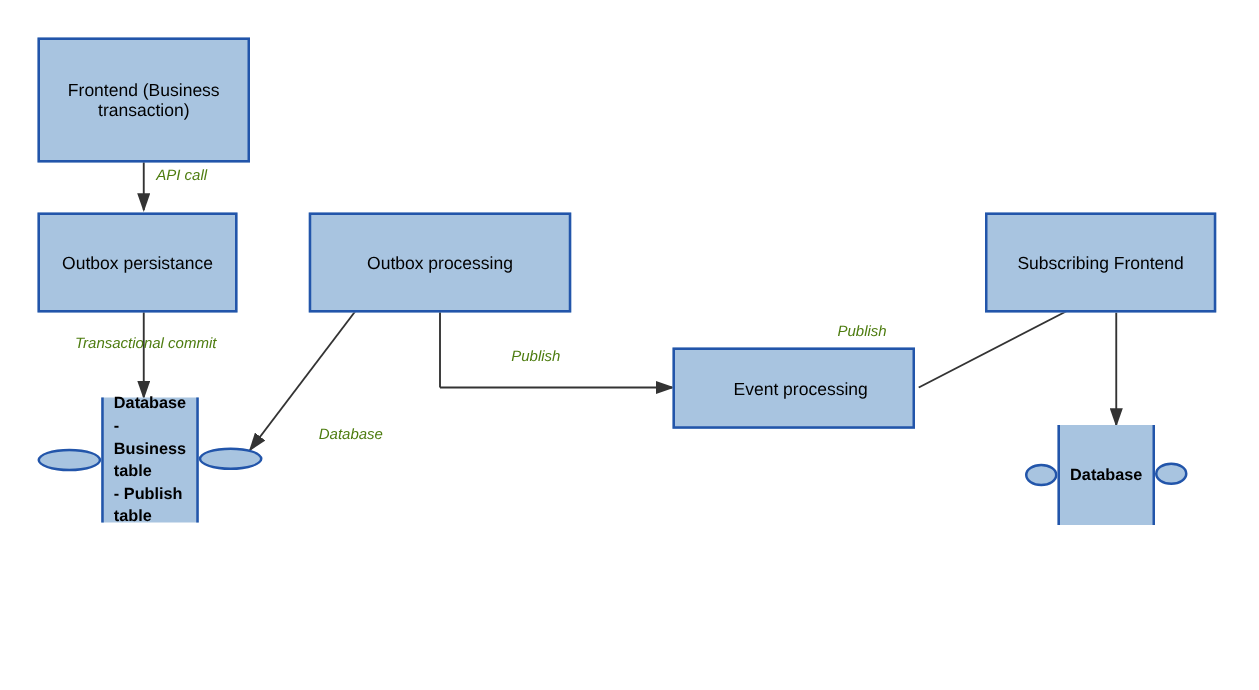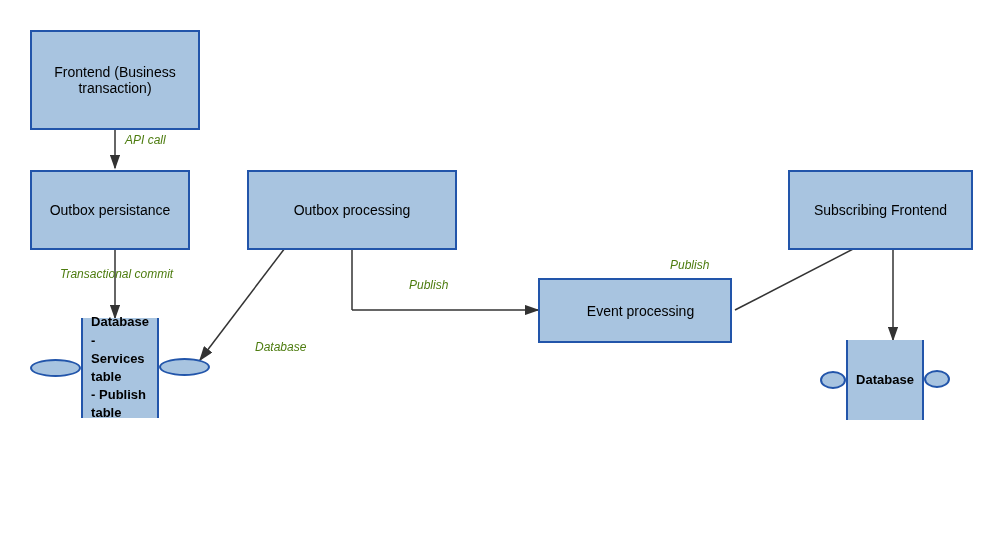--- a/index.html
+++ b/index.html
@@ -146,21 +146,21 @@
 
   <div class="box" style="left:788px; top:170px; width:185px; height:80px;">
     <span>Subscribing Frontend</span>
   </div>
 
   <div class="cylinder" style="position:absolute; left:30px; top:318px; width:180px;">
     <div class="cylinder-top"></div>
     <div class="cylinder-body" style="height:100px;">
       <div class="db-text">
         <div>Database</div>
-        <div>- Services table</div>
+        <div>- Business table</div>
         <div>- Publish table</div>
       </div>
     </div>
     <div class="cylinder-bottom"></div>
   </div>
 
   <div class="cylinder" style="position:absolute; left:820px; top:340px; width:130px;">
     <div class="cylinder-top"></div>
     <div class="cylinder-body" style="height:80px;">
       <div class="db-text" style="text-align:center;">

